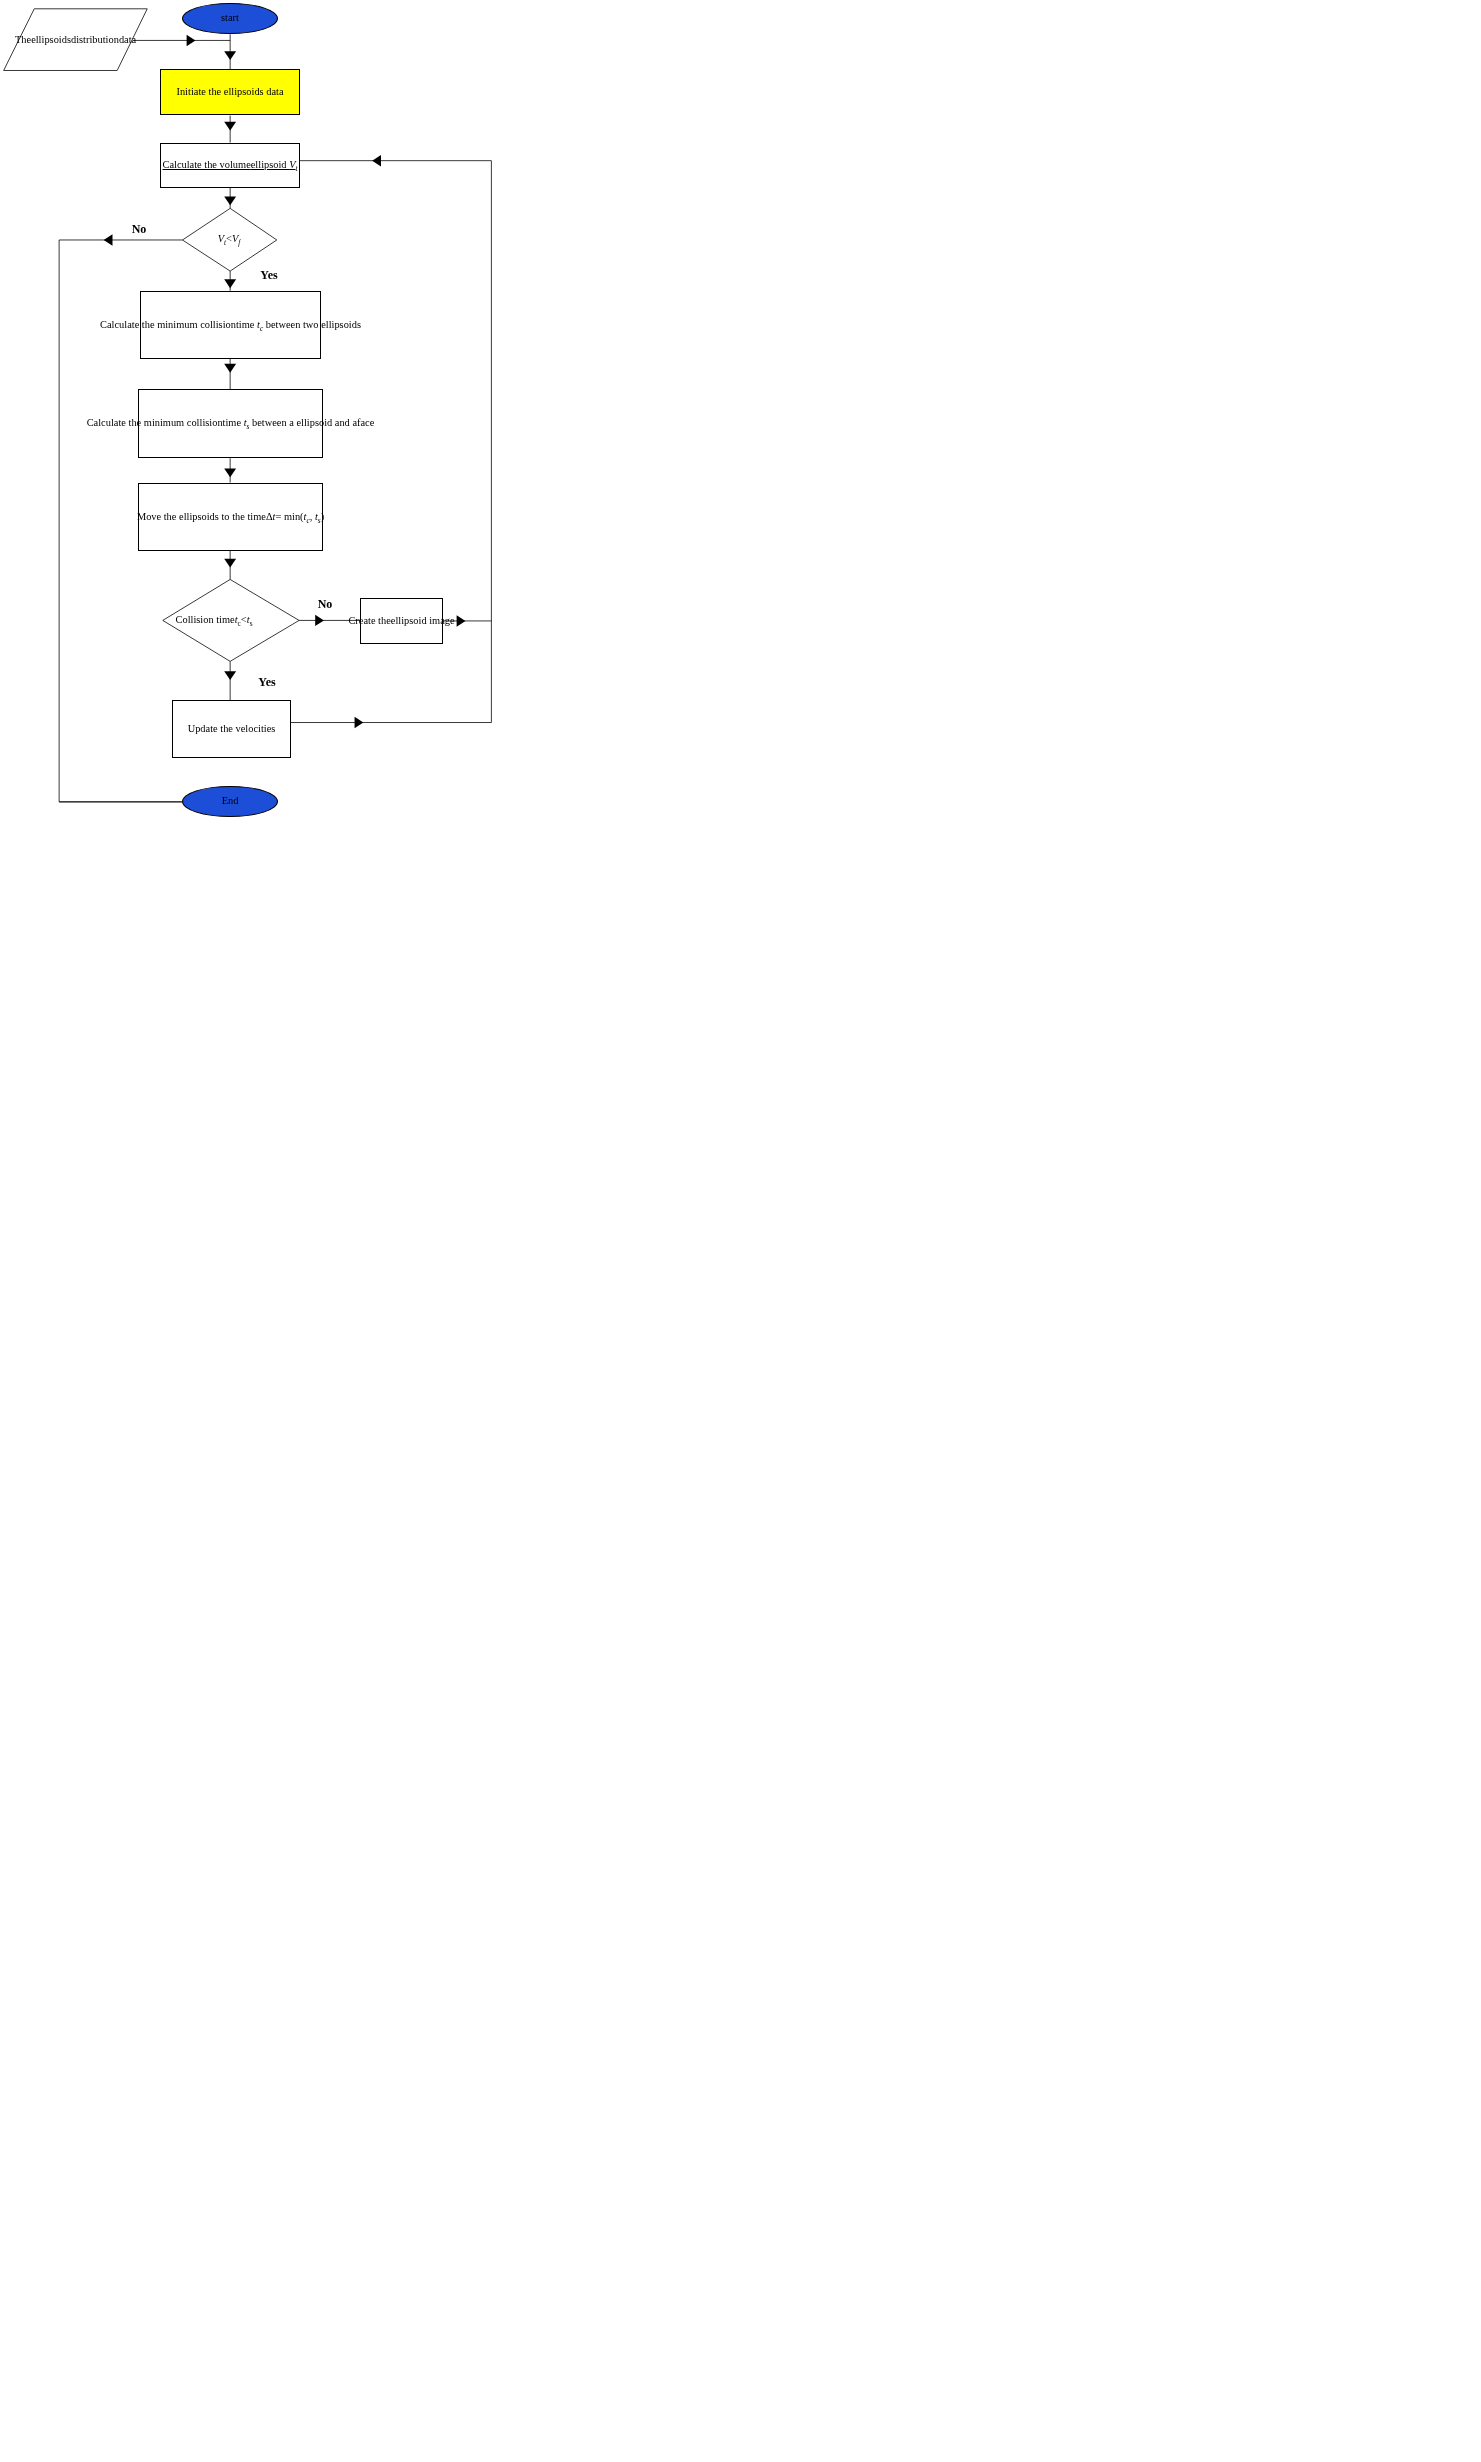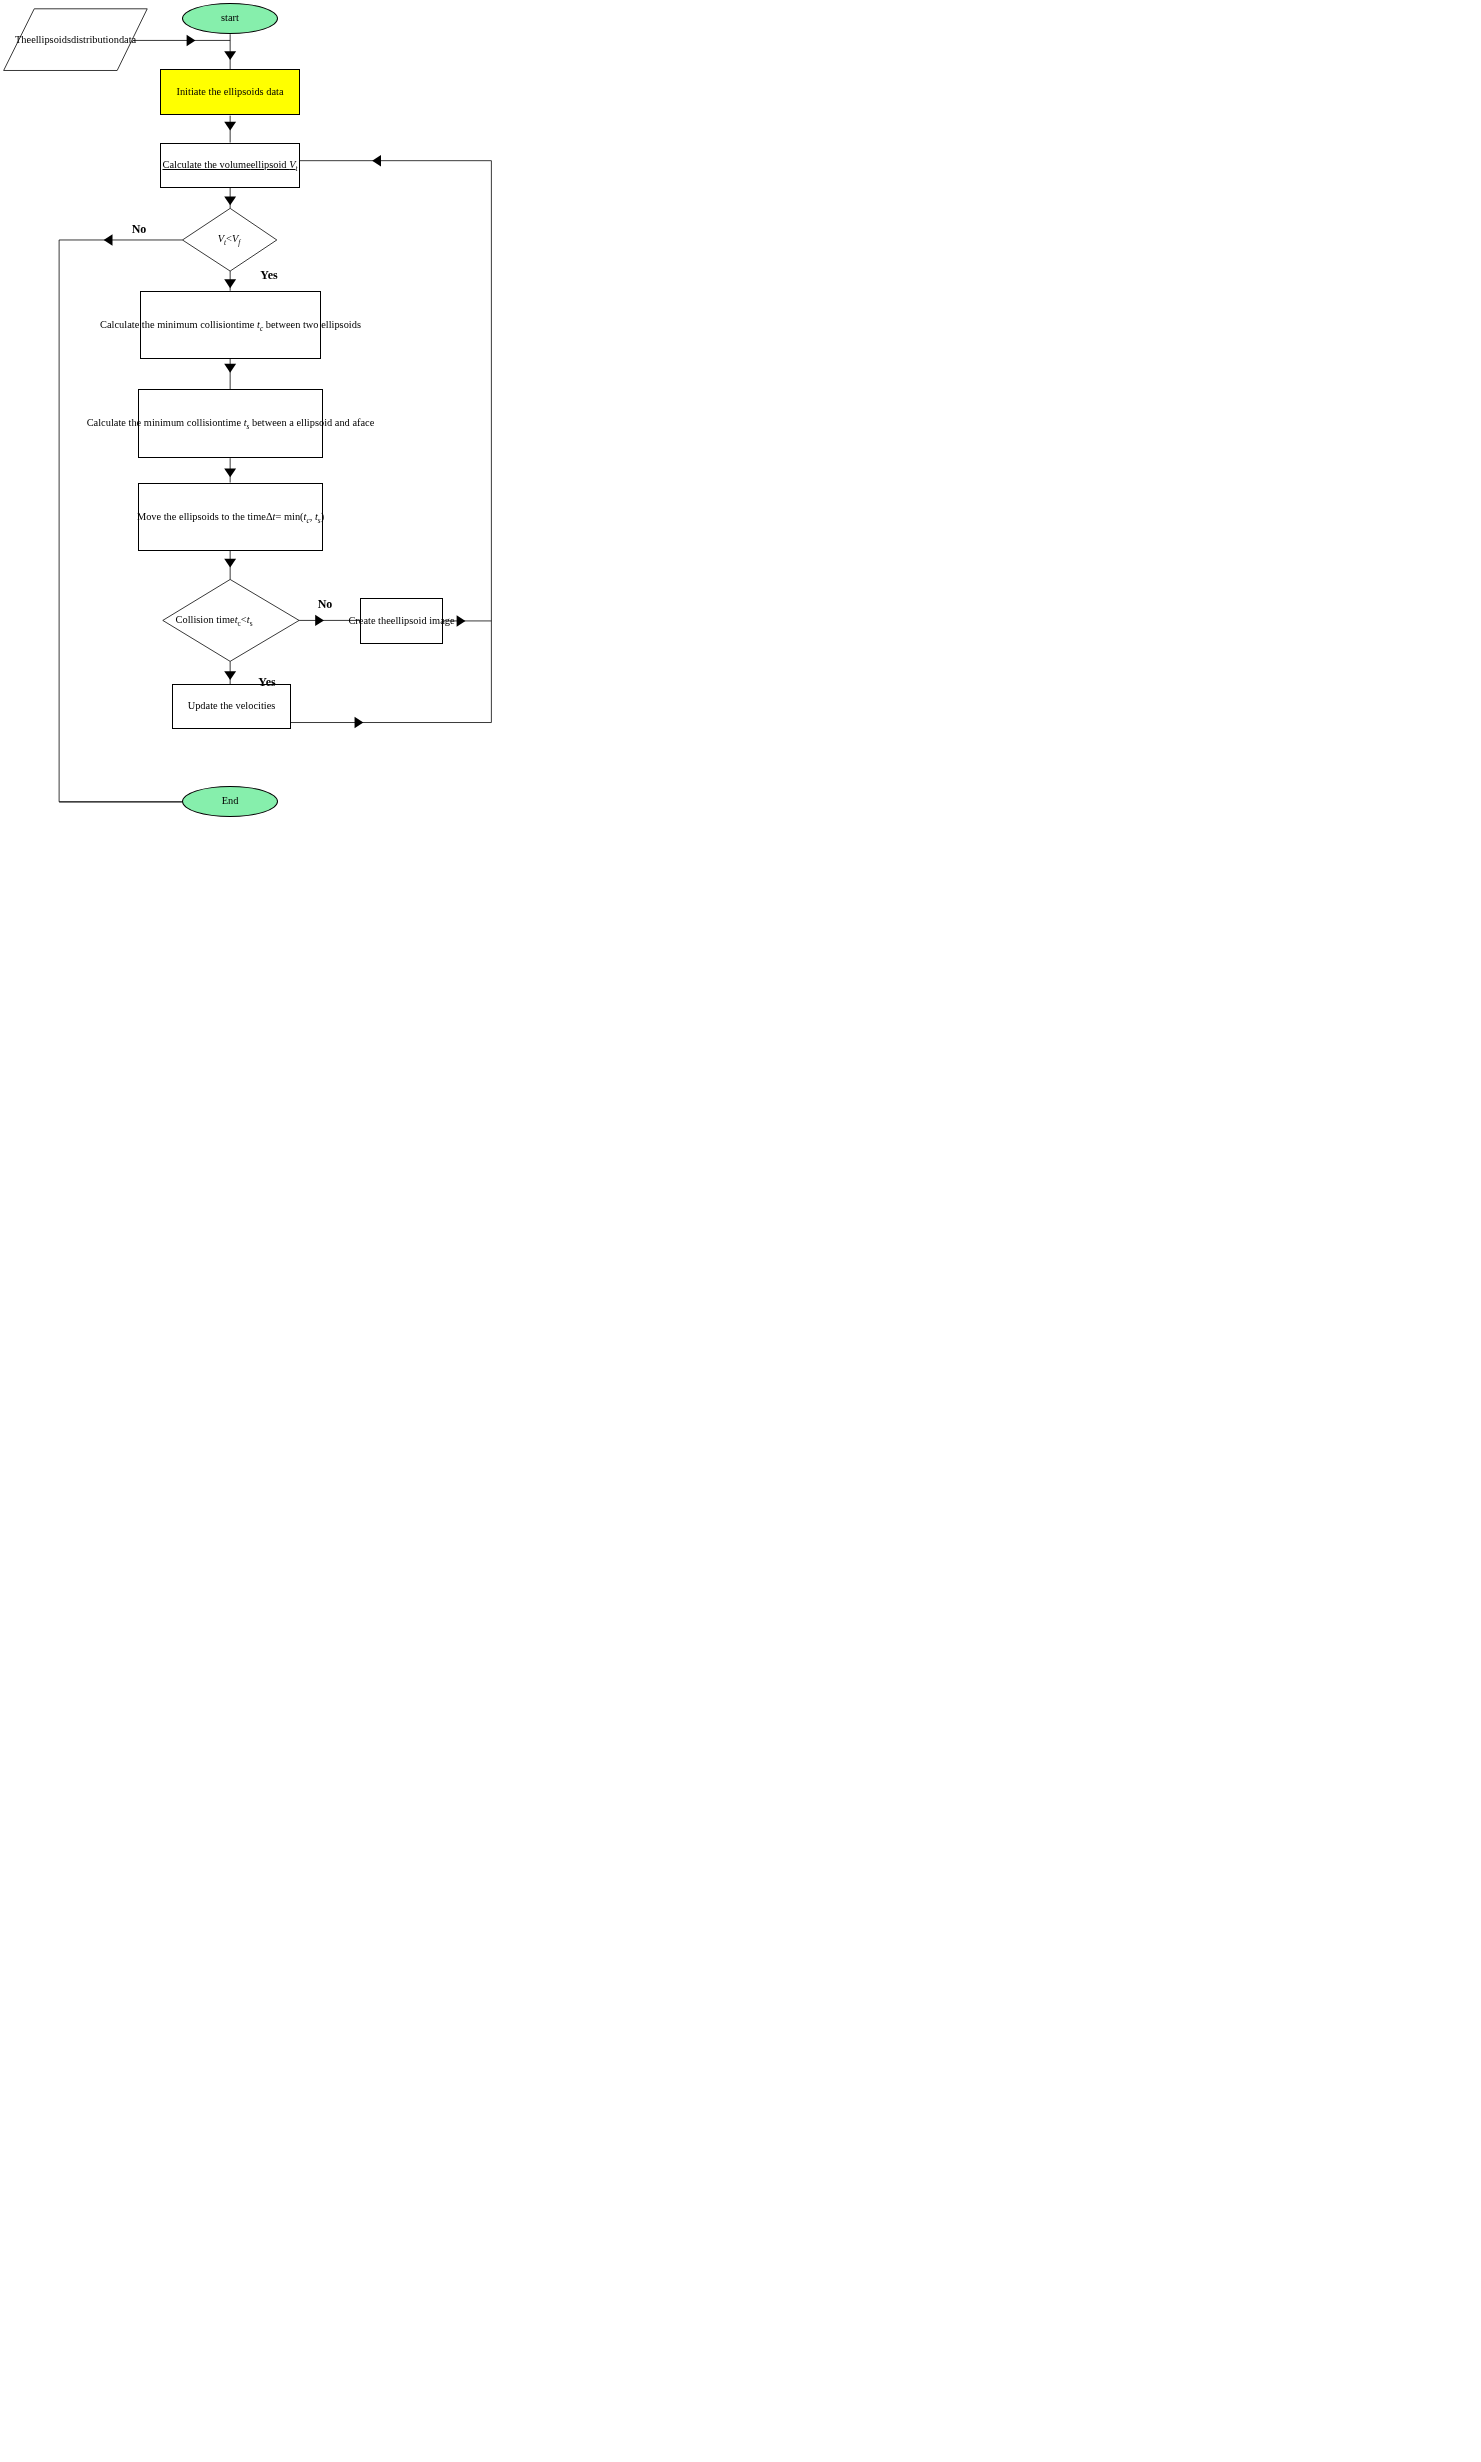--- a/index.html
+++ b/index.html
@@ -8,21 +8,21 @@
     font-family:"Liberation Serif","DejaVu Serif",serif;color:#000;
     overflow:hidden;
   }
   svg.layer{position:absolute;left:0;top:0;width:494px;height:821px;}
   .node{
     position:absolute;display:flex;
     align-items:center;justify-content:center;text-align:center;
     font-size:10.4px;line-height:14.5px;box-sizing:border-box;
   }
   .rect{background:#fff;border:0.8px solid #000;}
-  .ellipse{background:#86efac;border:1.6px solid #000;border-radius:50%;align-items:center;}
+  .ellipse{background:#1d4ed8;border:1.6px solid #000;border-radius:50%;align-items:center;}
   .overlay{background:transparent;border:none;}
   .edge-label{
     position:absolute;font-size:12px;line-height:12.4px;text-align:center;
     transform:translate(-50%,-50%);white-space:nowrap;font-weight:bold;
   }
   .tline{white-space:nowrap;}
   .i{font-style:italic;}
   .sub{font-size:7.3px;font-style:normal;vertical-align:-2.6px;line-height:0;}
   .subi{font-size:7.3px;font-style:italic;vertical-align:-2.6px;line-height:0;}
 </style>
@@ -131,21 +131,21 @@
   <div class="node overlay" style="left:146px;top:579px;width:136px;height:82px;">
       <div class="tline"><span>Collision time</span></div>
       <div class="tline"><span class="i">t</span><span class="sub">c</span><span>&lt;</span><span class="i">t</span><span class="sub">s</span></div>
     </div>
 
   <div class="node rect" style="left:360px;top:598px;width:83px;height:46px;">
       <div class="tline"><span>Create the</span></div>
       <div class="tline"><span>ellipsoid image</span></div>
     </div>
 
-  <div class="node rect" style="left:172px;top:684px;width:119px;height:45px;">
+  <div class="node rect" style="left:172px;top:700px;width:119px;height:58px;">
       <div class="tline"><span>Update the velocities</span></div>
     </div>
 
   <div class="node ellipse" style="left:182px;top:786px;width:96px;height:31px;">
       <div class="tline"><span>End</span></div>
     </div>
 
   <div class="edge-label" style="left:139px;top:229px;">No</div>
   <div class="edge-label" style="left:269px;top:275px;">Yes</div>
   <div class="edge-label" style="left:325px;top:604px;">No</div>

